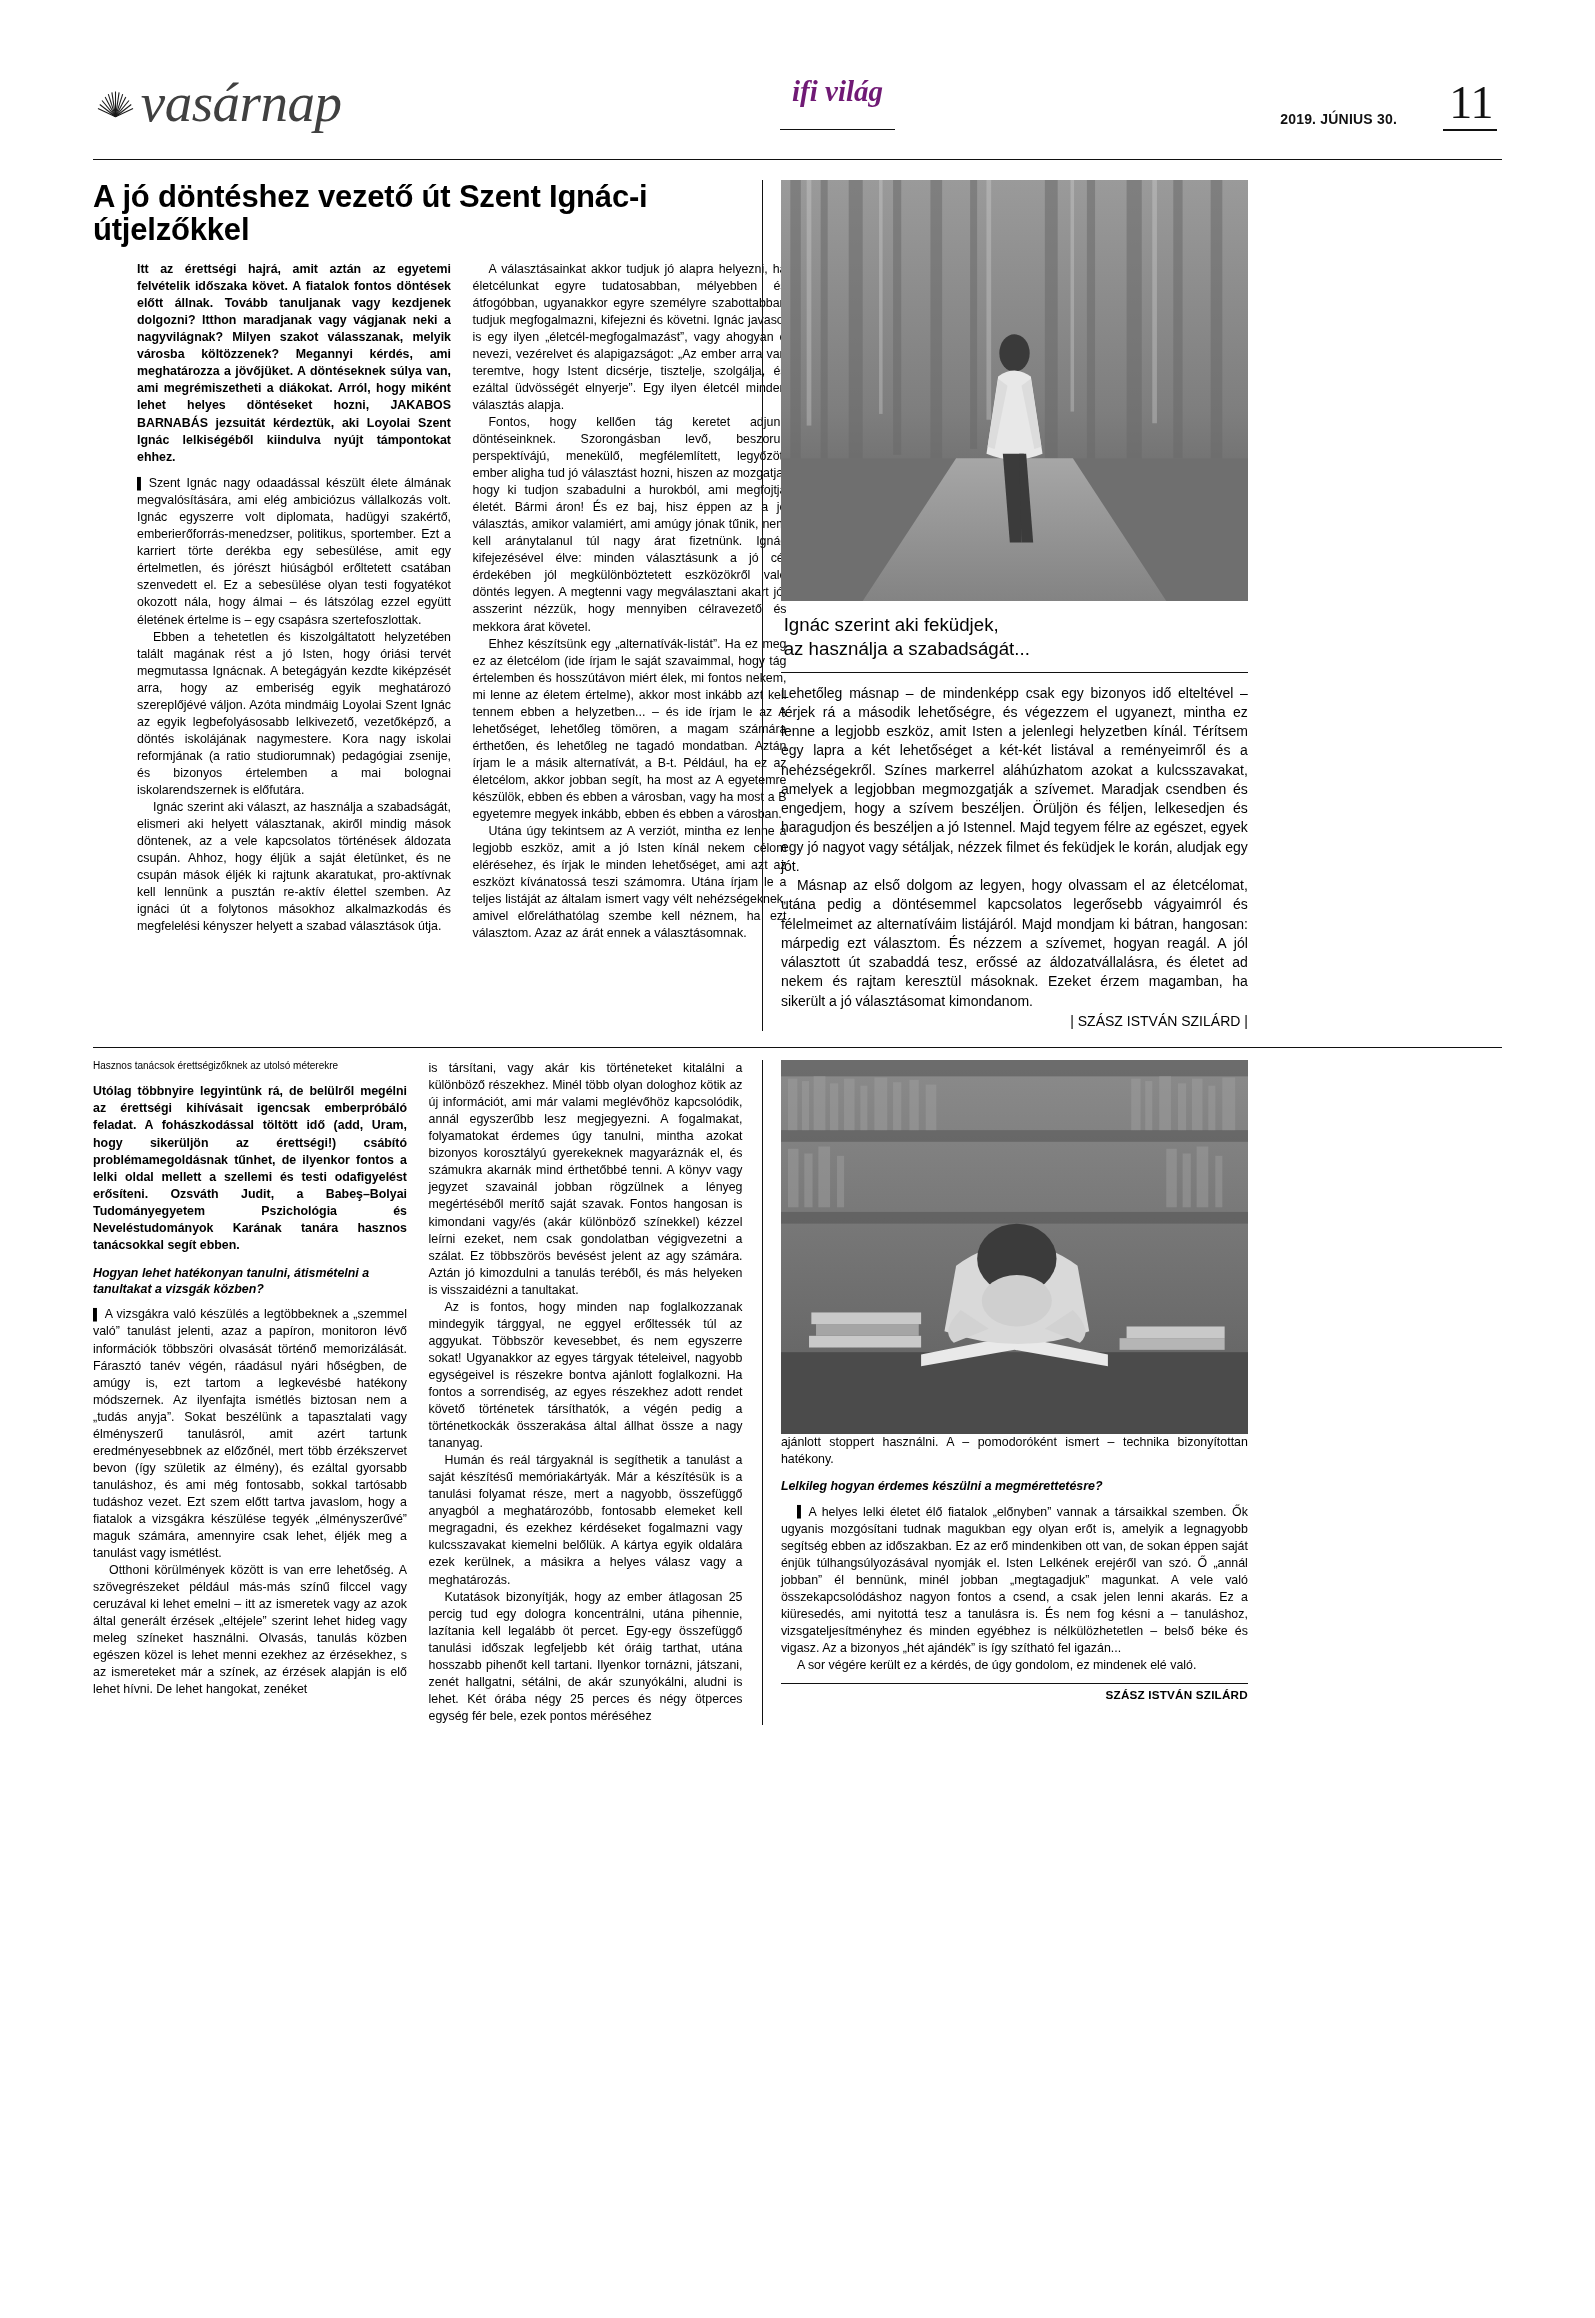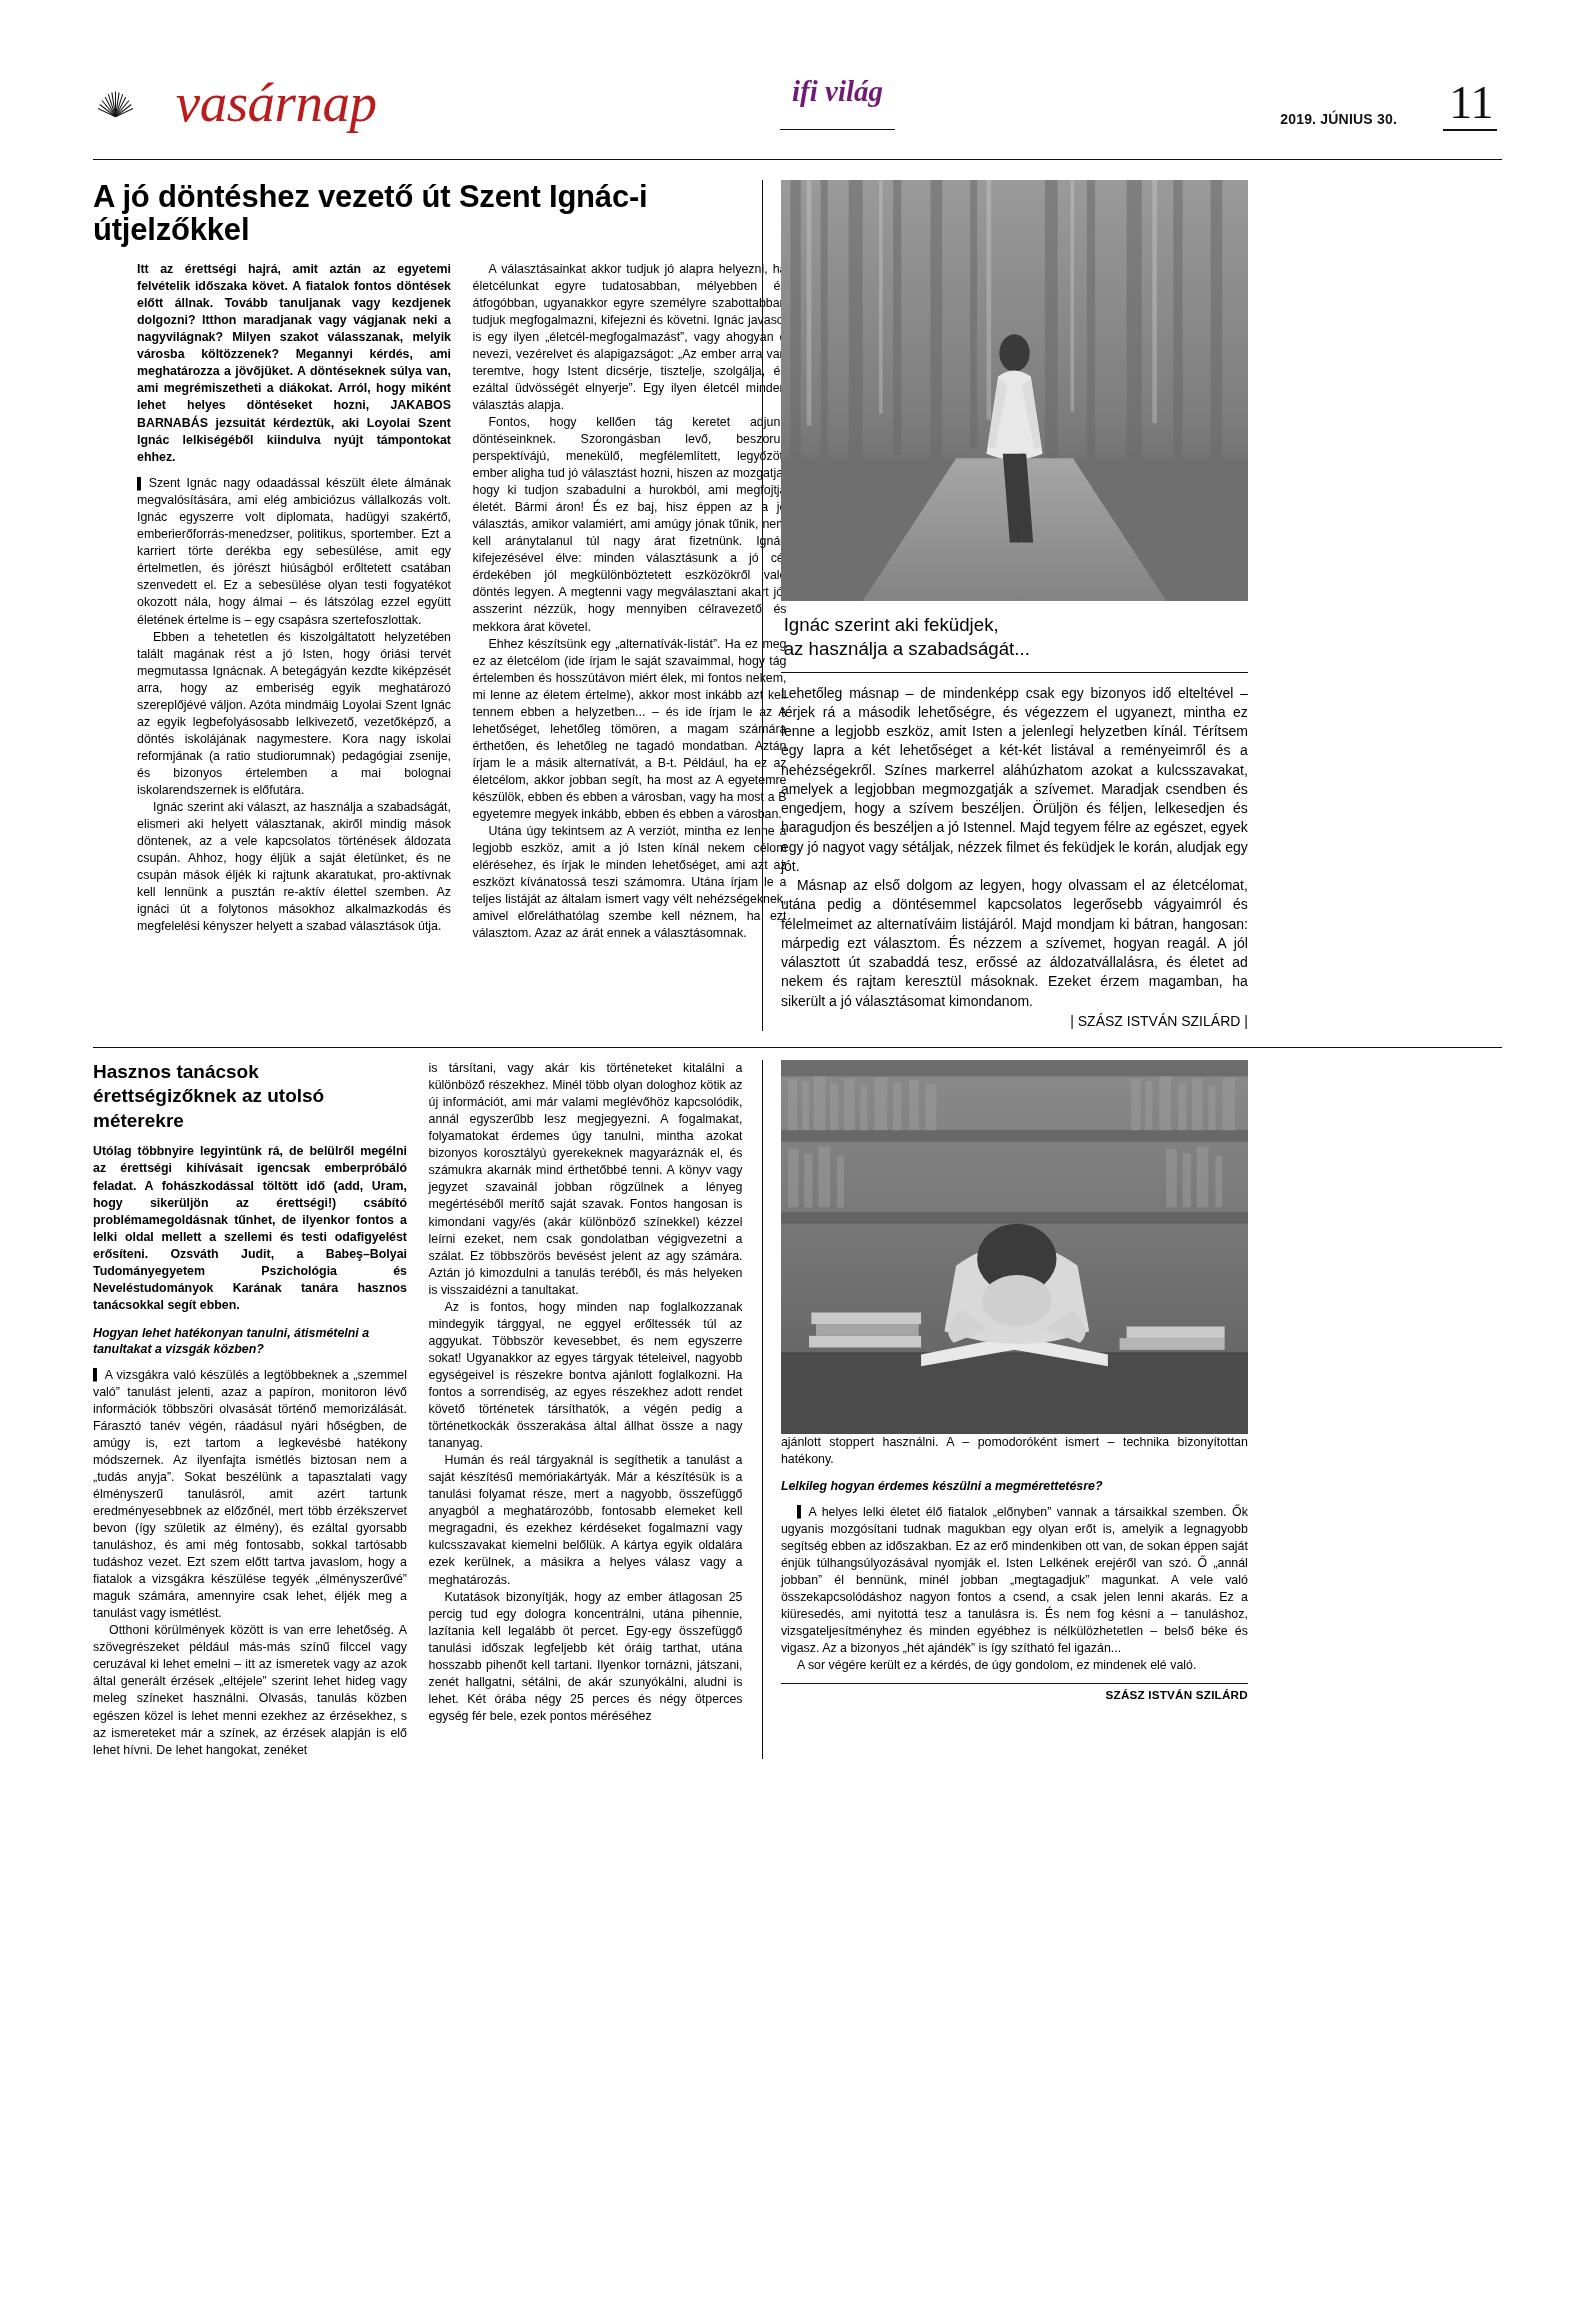--- a/index.html
+++ b/index.html
@@ -44,22 +44,21 @@
     margin-bottom: 6.5px;
   }
   .sun-icon svg { display: block; }
   .logo-text {
     font-family: "Liberation Serif", serif;
     font-style: italic;
     font-size: 55px;
     line-height: 1;
     letter-spacing: -0.5px;
     font-weight: 400;
-    color: #b91c1c;
-    margin-left: 35px;
+    color: #404040;
   }
   .section-badge {
     position: absolute;
     left: 687px;
     top: 5px;
     font-family: "Liberation Serif", serif;
     font-style: italic;
     font-weight: 700;
     font-size: 29px;
     color: #701a75;
@@ -177,22 +176,22 @@
     column-gap: 18.7px;
   }
   .a2-headline {
     font-size: 38px;
     font-weight: 700;
     line-height: 1.02;
     margin: 0 0 8.4px 0;
     letter-spacing: -0.5px;
   }
   .a2-sub {
-    font-size: 19px;
-    font-weight: 700;
+    font-size: 10px;
+    font-weight: 400;
     line-height: 1.28;
     margin-bottom: 10.3px;
   }
   .a2-cols {
     display: grid;
     grid-template-columns: 314px 314px;
     column-gap: 21.5px;
   }
   .q-italic {
     font-size: 12.4px;

